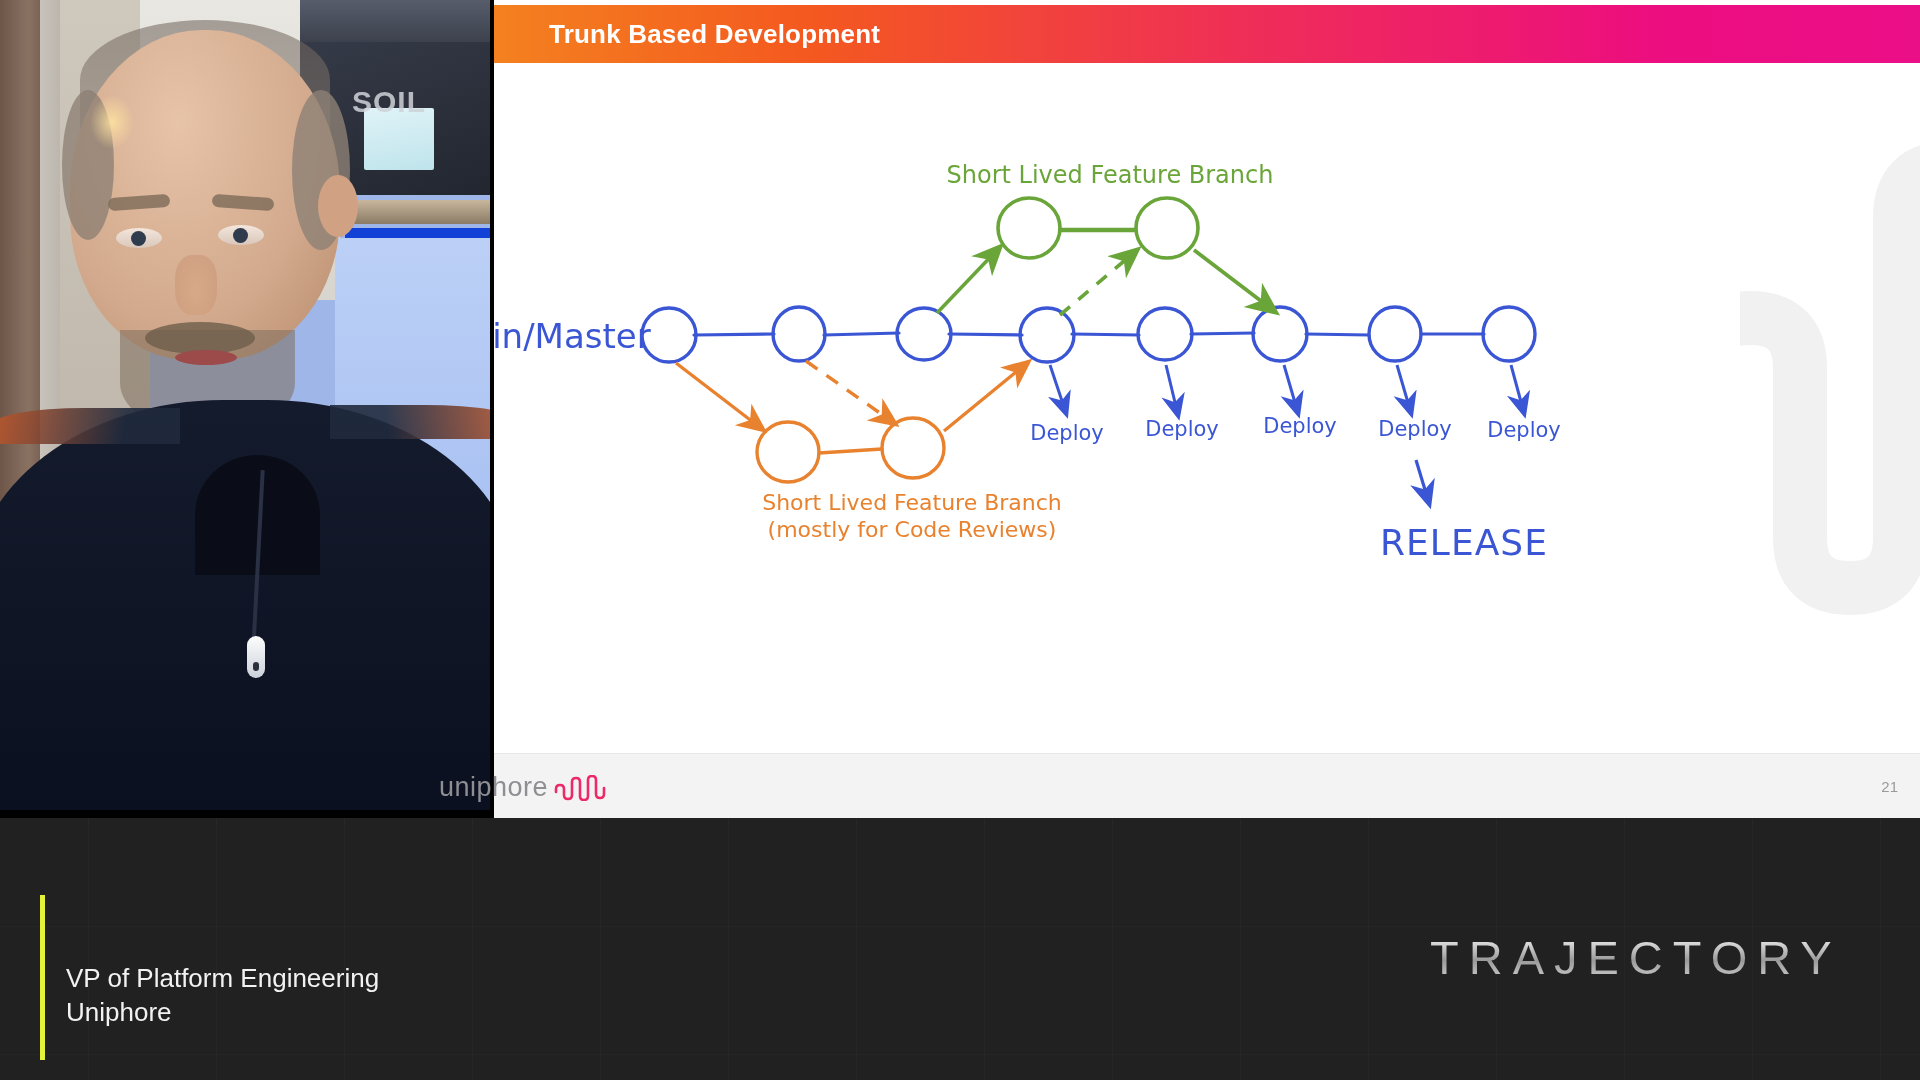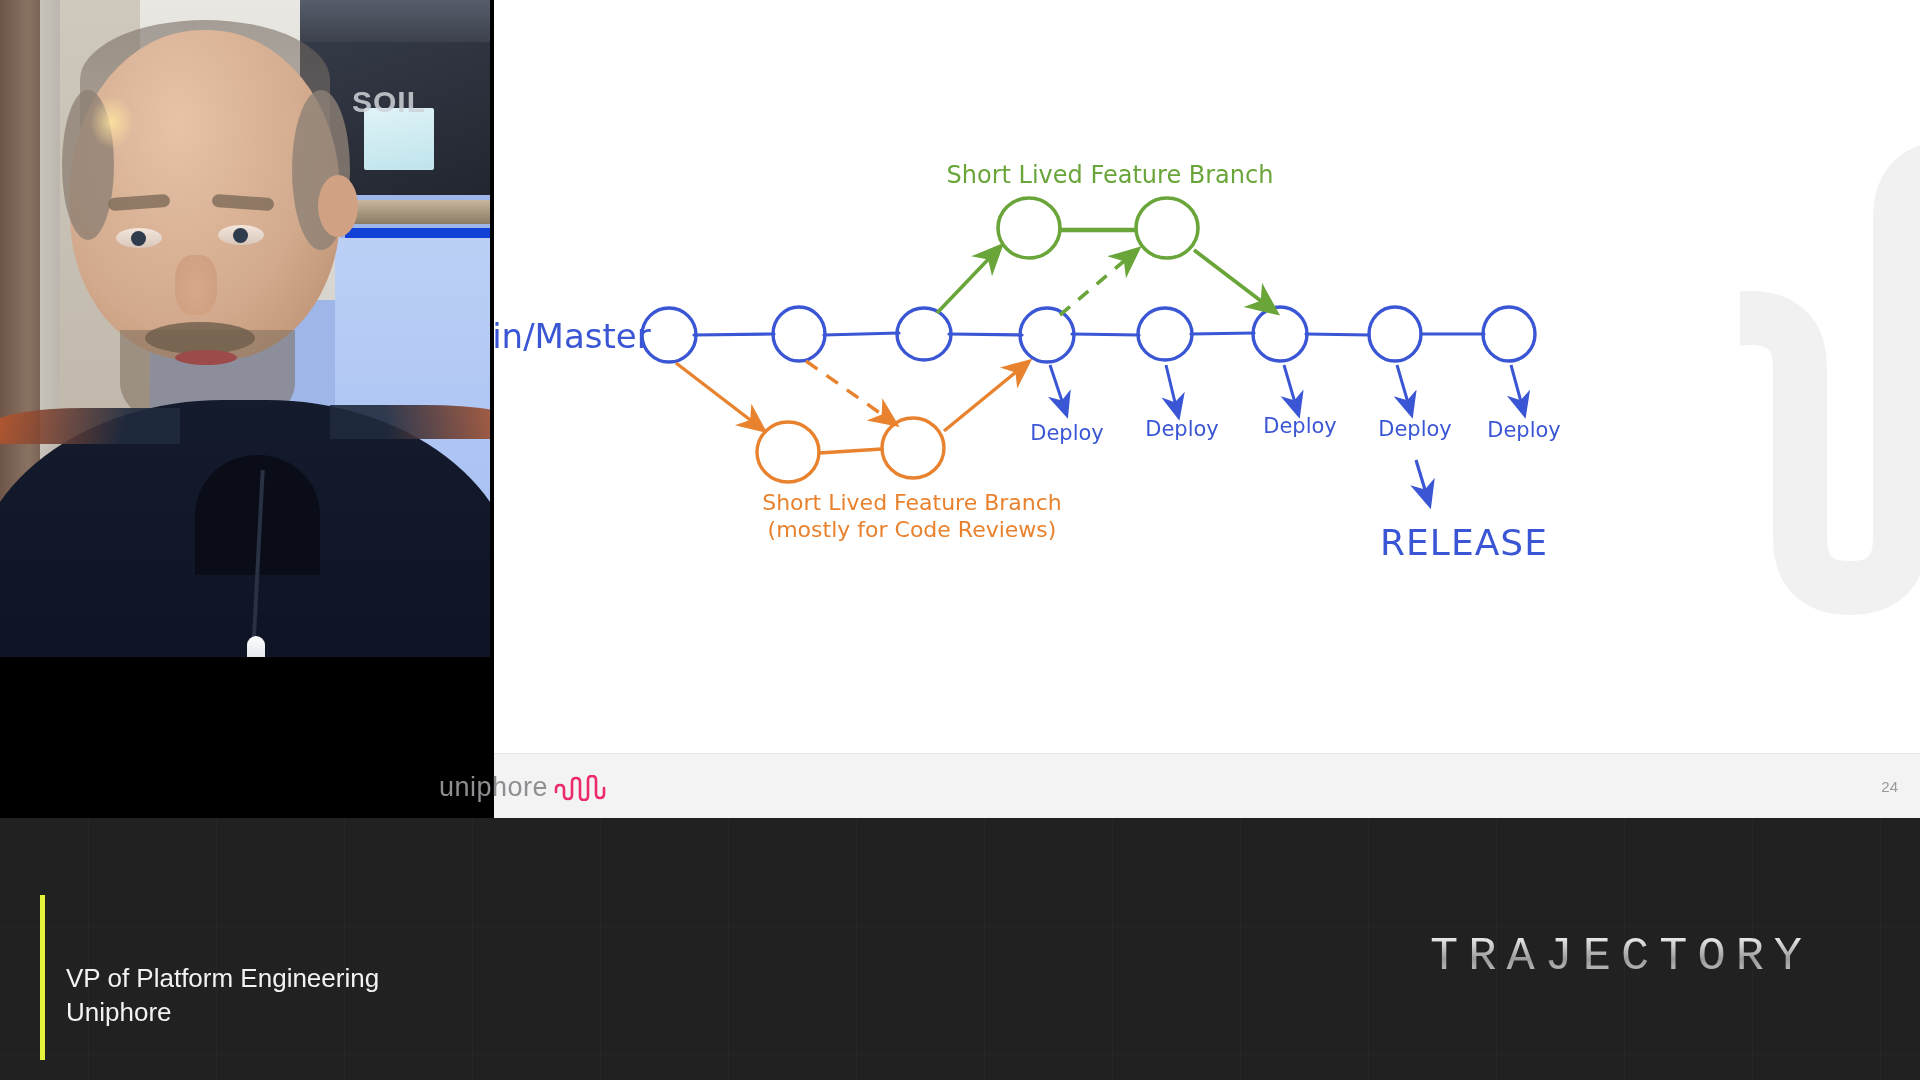--- a/index.html
+++ b/index.html
@@ -4,21 +4,21 @@
 <style>
   html,body{margin:0;padding:0;background:#000;}
   body{width:1920px;height:1080px;overflow:hidden;font-family:"Liberation Sans",sans-serif;}
 
   .stage{position:relative;width:1920px;height:1080px;background:#1d1d1d;}
 
   
   .topzone{position:absolute;left:0;top:0;width:1920px;height:818px;background:#000;}
 
   
-  .video{position:absolute;left:0;top:0;width:490px;height:657px;overflow:hidden;background:#9fb6e8;}
+  .video{position:absolute;left:0;top:0;width:490px;height:810px;overflow:hidden;background:#9fb6e8;}
   .v-wallL{position:absolute;left:0;top:0;width:52px;height:560px;
            background:linear-gradient(90deg,#6d5648,#8a7263 55%,#6a5446);}
   .v-wallL2{position:absolute;left:40px;top:0;width:28px;height:560px;
             background:linear-gradient(90deg,#c8c3bb,#b7b1a8);}
   .v-wallmid{position:absolute;left:60px;top:0;width:90px;height:520px;
              background:linear-gradient(180deg,#cfc8bd,#bdb5a8);}
   .v-wallwhite{position:absolute;left:140px;top:0;width:200px;height:300px;
                background:linear-gradient(180deg,#e9e7e2,#d8d5cf);}
   .v-poster{position:absolute;left:300px;top:-10px;width:190px;height:205px;
             background:linear-gradient(160deg,#3a3f4e,#22262f);}
@@ -105,21 +105,21 @@
        linear-gradient(to bottom,rgba(255,255,255,.022) 1px,transparent 1px);
      background-size:128px 128px;background-position:-40px -20px;}
   .accent-bar{position:absolute;left:40px;top:895px;width:5px;height:165px;background:#e4f23a;}
   .speaker-name{position:absolute;left:66px;top:900px;font-size:50px;color:#fff;
                 font-family:"Liberation Sans",sans-serif;letter-spacing:.2px;line-height:1.05;}
   .speaker-role{position:absolute;left:66px;top:962px;font-size:26px;color:#f2f2f2;line-height:1.3;}
   .speaker-org{position:absolute;left:66px;top:996px;font-size:26px;color:#f2f2f2;line-height:1.3;}
   .trajectory{position:absolute;left:1430px;top:930px;font-size:47px;letter-spacing:10px;
               font-weight:300;
               background:linear-gradient(180deg,#f2f2f2 10%,#9a9a9a 55%,#d8d8d8 100%);
-              -webkit-background-clip:text;background-clip:text;color:transparent;font-family:Liberation Mono, monospace;}
+              -webkit-background-clip:text;background-clip:text;color:transparent;}
 
   .dgm{position:absolute;left:0;top:0;}
 </style>
 </head>
 <body>
 
 <div class="stage">
 
   <div class="topzone">
 
@@ -159,20 +159,23 @@
       <div class="v-body"></div>
       <div class="v-shoulderL"></div>
       <div class="v-shoulderR"></div>
       <div class="v-tee"></div>
       <div class="v-zipline"></div>
       <div class="v-zip"></div>
     </div>
 
     <div class="slide">
 
+      <div class="slide-title-bar">
+        <div class="slide-title">Trunk Based Development</div>
+      </div>
 
       <div class="slide-body">
 
         <svg class="wm" width="470" height="620" viewBox="0 0 470 620">
           <g fill="none" stroke="#f1f1f1" stroke-width="54" stroke-linecap="round" stroke-linejoin="round">
             <path d="M-40 350 L-40 300 Q-40 250 10 250 Q60 250 60 300 L60 470 Q60 520 110 520 Q160 520 160 470 L160 150 Q160 100 210 100 Q260 100 260 150 L260 470 Q260 520 310 520 Q360 520 360 470 L360 260 Q360 210 410 210 Q460 210 460 260 L460 620"></path>
           </g>
         </svg>
 
         <svg class="dgm" width="1426" height="690" viewBox="0 0 1426 690">
@@ -270,21 +273,21 @@
 
       <div class="slide-footer">
         <div class="uni-logo">
           <span class="uni-word">uniphore</span>
           <svg width="54" height="26" viewBox="0 0 54 26">
             <g fill="none" stroke-width="2.6" stroke-linecap="round" stroke-linejoin="round">
               <path d="M2 17 L2 14 Q2 10 6 10 Q10 10 10 14 L10 20 Q10 24 14 24 Q18 24 18 20 L18 7 Q18 3 22 3 Q26 3 26 7 L26 21 Q26 25 30 25 Q34 25 34 21 L34 5 Q34 1 38 1 Q42 1 42 5 L42 19 Q42 23 46 23 Q50 23 50 19 L50 13" stroke="#ec2a6a"></path>
             </g>
           </svg>
         </div>
-        <div class="slide-num">24</div>
+        <div class="slide-num">21</div>
       </div>
     </div>
   </div>
 
   <div class="banner">
     <div class="banner-grid"></div>
   </div>
   <div class="accent-bar"></div>
   <div class="speaker-role">VP of Platform Engineering</div>
   <div class="speaker-org">Uniphore</div>

